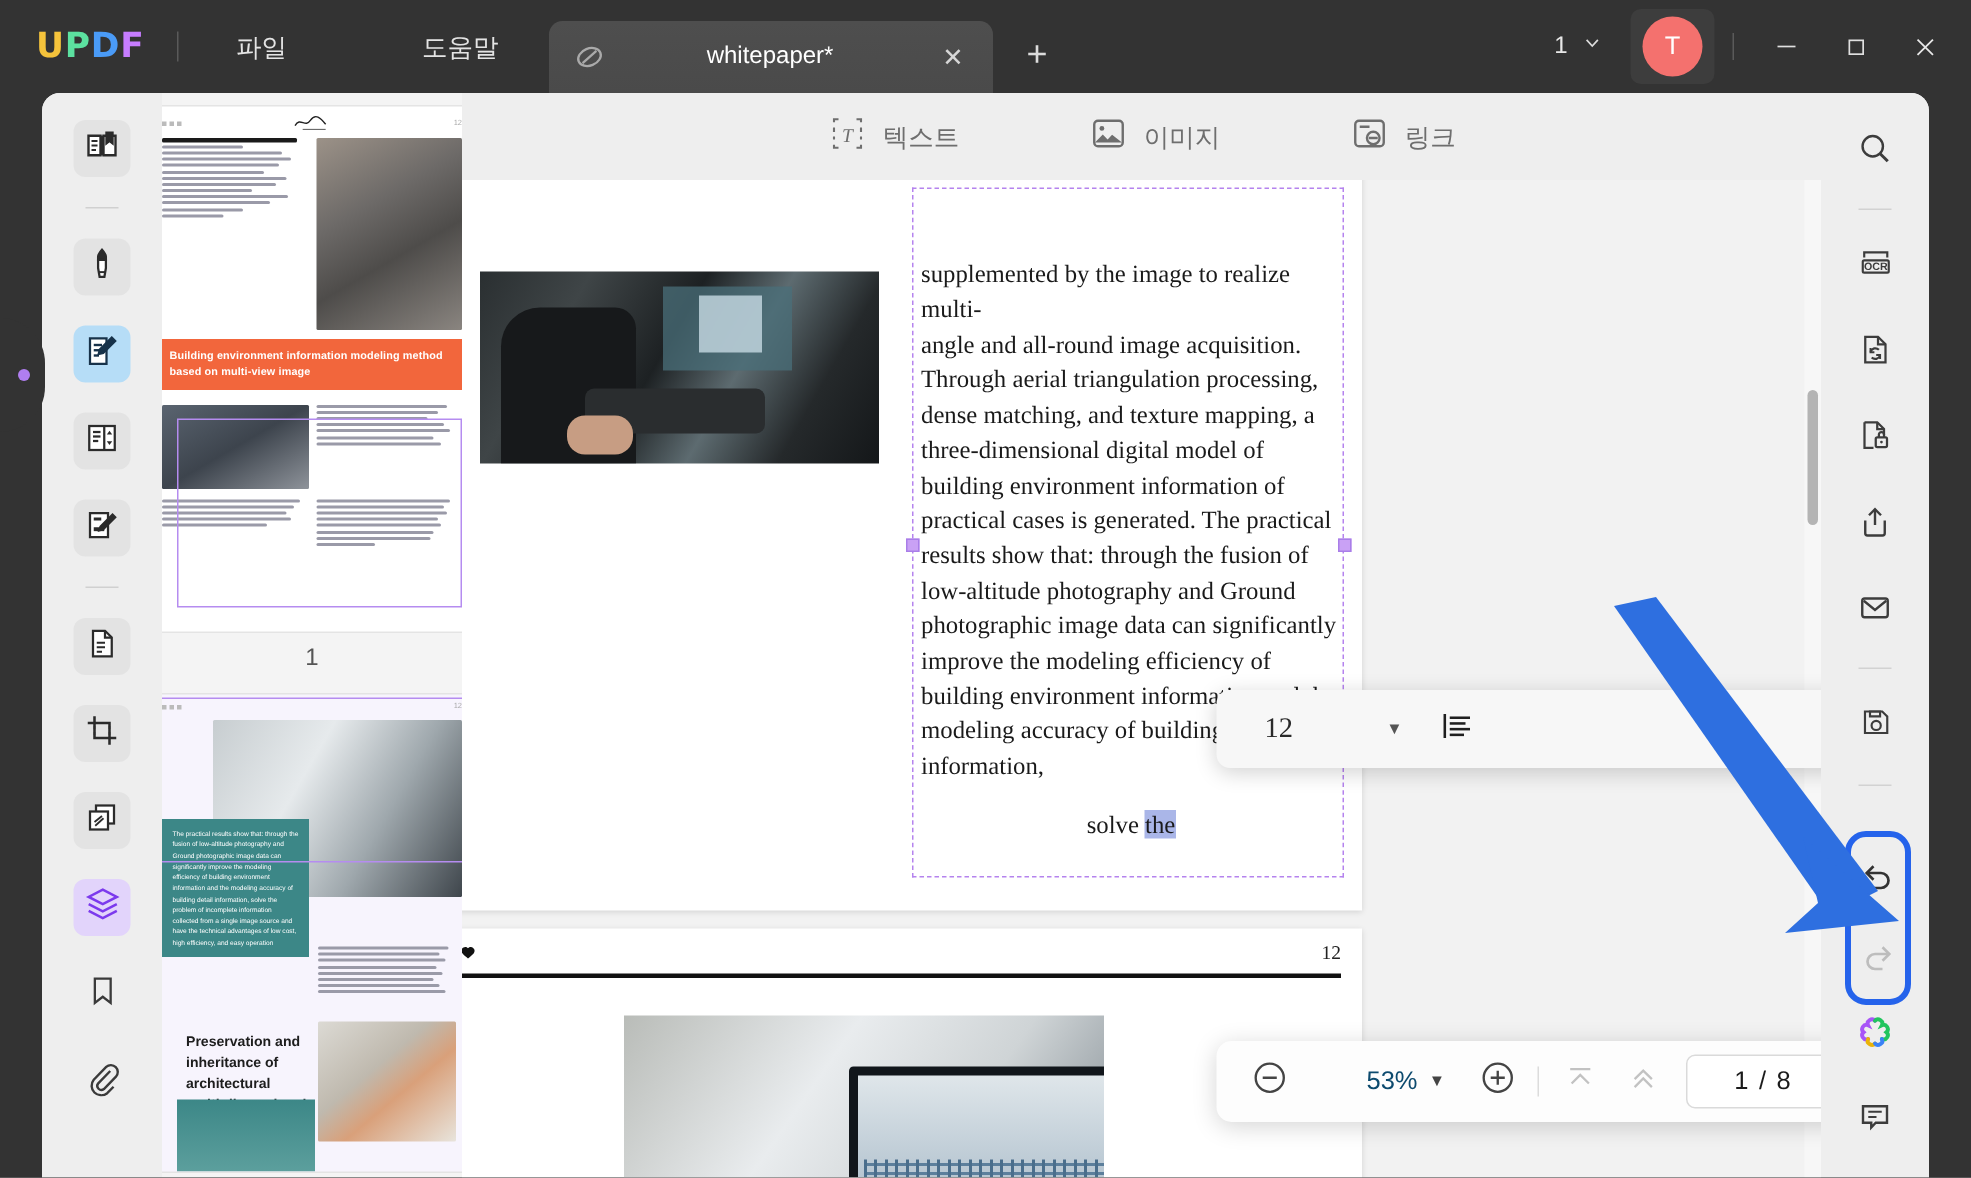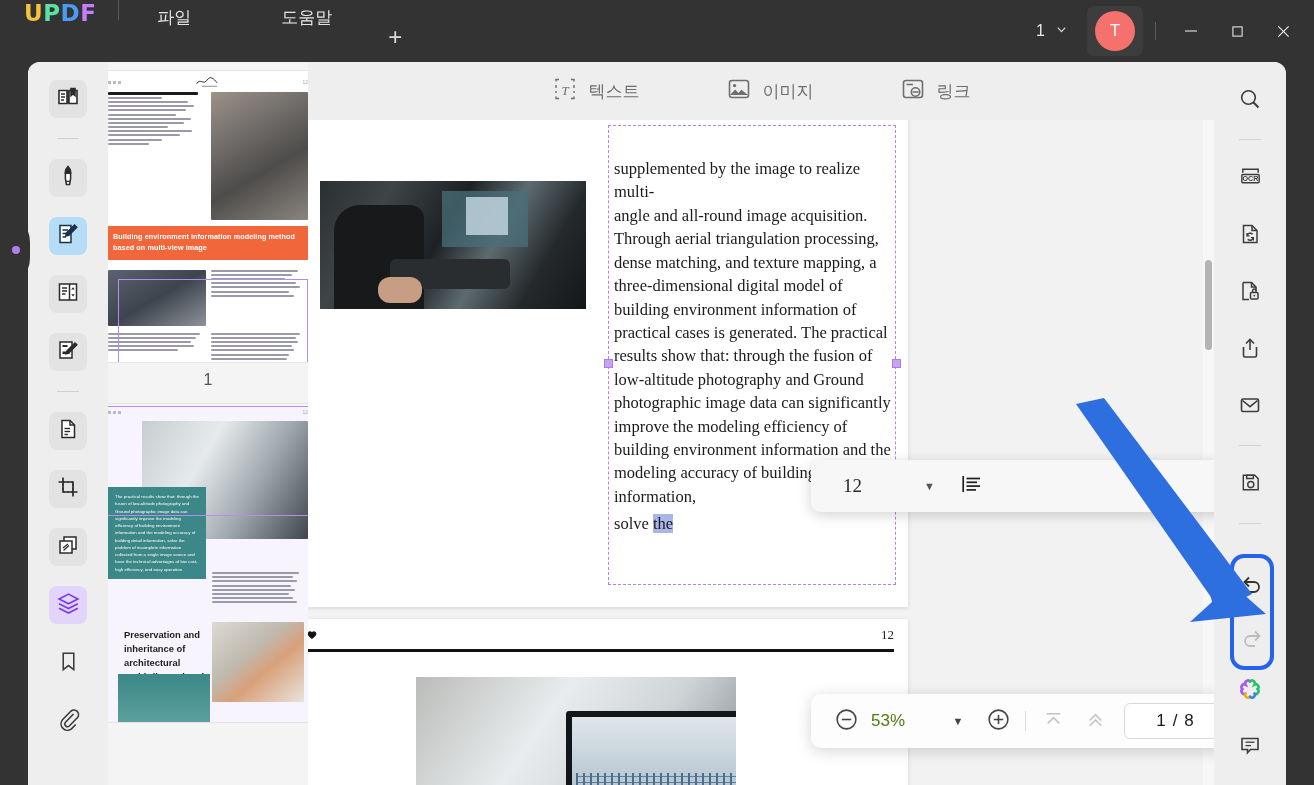--- a/index.html
+++ b/index.html
@@ -7,21 +7,21 @@
     width: 1314px; height: 785px;
     overflow: hidden;
     font-family: "Liberation Sans", sans-serif;
     background: #333333;
   }
   #app { position: relative; width: 1314px; height: 785px; background: #333333; }
 
   
   .titlebar {
     position: absolute; top: 0; left: 0; width: 1314px; height: 62px;
-    background: #333333; display: flex; 
+    background: #333333; display: flex; align-items: center;
   }
   .logo {
     margin-left: 24px; font-size: 23px; font-weight: 700; letter-spacing: .5px;
     font-family: "DejaVu Sans", sans-serif;
   }
   .logo span:nth-child(1){ color:#f5c33b; }
   .logo span:nth-child(2){ color:#5ce1a0; }
   .logo span:nth-child(3){ color:#4a9bf7; }
   .logo span:nth-child(4){ color:#c77dff; }
   .tbar-sep {
@@ -192,21 +192,21 @@
     position:absolute; left:503px; top:632px; width:616px; height:54px;
     background:#fdfdfd; border-radius:10px; box-shadow:0 3px 16px rgba(0,0,0,.17);
     display:flex; align-items:center; padding:0 18px; z-index:30;
   }
   .zb-ico {
     width:34px; height:34px; display:flex; align-items:center; justify-content:center;
     color:#444;
   }
   .zb-ico.dim { color:#c2c2c2; }
   .zb-pct {
-    font-size:17px; color:#4d7c0f; width:74px; text-align:left; margin-left:8px;
+    font-size:17px; color:#0c4a6e; width:74px; text-align:right; margin-left:8px;
   }
   .zb-cv { color:#444; font-size:11px; width:26px; text-align:center; }
   .zb-sep { width:1px; height:20px; background:#dcdcdc; margin:0 10px; }
   .zb-page {
     width:102px; height:36px; border:1px solid #dadada; border-radius:6px;
     display:flex; align-items:center; justify-content:center; gap:7px;
     font-size:17px; color:#1b1b1b; background:#fff; margin:0 12px;
   }
 
   
@@ -259,20 +259,30 @@
 
   <div class="titlebar">
     <div class="logo">
       <span>U</span><span>P</span><span>D</span><span>F</span>
     </div>
     <div class="tbar-sep"></div>
     <div class="menu-item">파일</div>
     <div class="menu-item" style="margin-left:58px;font-family:Liberation Serif, serif;">도움말</div>
 
     <div class="tabstrip">
+      <div class="tab">
+        <span class="tab-icon">
+          <svg viewBox="0 0 24 24" width="22" height="22" fill="none" stroke="#cfcfcf" stroke-width="1.7">
+            <ellipse cx="12" cy="12" rx="8.5" ry="6.2" transform="rotate(-22 12 12)"></ellipse>
+            <line x1="7" y1="16.5" x2="17" y2="7.5"></line>
+          </svg>
+        </span>
+        <span class="tab-title">whitepaper*</span>
+        <span class="tab-close">✕</span>
+      </div>
       <div class="tab-add">+</div>
     </div>
 
     <div class="tb-right">
       <div class="winsel">
         <span>1</span>
         <span>
           <svg viewBox="0 0 24 24" width="15" height="15" fill="none" stroke="#dcdcdc" stroke-width="1.8">
               <polyline points="6,9 12,15.5 18,9"></polyline>
             </svg>
@@ -413,21 +423,21 @@
           <svg viewBox="0 0 24 24" width="24" height="24" fill="none" stroke="#3a3a3a" stroke-width="1.6">
             <path d="M17.5 7l-8 8.2a2.7 2.7 0 003.8 3.8l8-8.2a4.6 4.6 0 00-6.5-6.5l-8.3 8.5a6.4 6.4 0 009 9l4.2-4.3"></path>
           </svg>
         </span>
       </div>
     </div>
 
     <div class="thumbpane">
 
       <div class="thumb">
-        <div class="thumbpg" style="height:293px;">
+        <div class="thumbpg" style="height:352px;">
           <div class="tp-hdr">
             <div class="tp-dots">
                 <i></i>
                 <i></i>
                 <i></i>
               </div>
             <svg class="tp-logo" viewBox="0 0 40 14">
               <path d="M2 9 C6 2, 10 11, 14 5 S22 3, 26 8" fill="none" stroke="#222" stroke-width="1.1"></path>
               <line x1="8" y1="12" x2="26" y2="12" stroke="#222" stroke-width=".6"></line>
             </svg>
@@ -563,24 +573,24 @@
           <div class="doc-img" style="left:54px; top:356px; width:266px; height:128px;
                background:linear-gradient(120deg,#2a2f31 0%,#3f4547 22%,#1d2123 45%,#5d6b70 62%,#25292b 80%,#141719 100%);">
             <div style="position:absolute;left:122px;top:10px;width:86px;height:56px;background:#4a6f79;opacity:.75;"></div>
             <div style="position:absolute;left:146px;top:16px;width:42px;height:38px;background:#bfd3dd;opacity:.85;"></div>
             <div style="position:absolute;left:14px;top:24px;width:90px;height:104px;background:#17191b;border-radius:26px 14px 0 0;"></div>
             <div style="position:absolute;left:70px;top:78px;width:120px;height:30px;background:#2a2d2f;border-radius:6px;"></div>
             <div style="position:absolute;left:58px;top:96px;width:44px;height:26px;background:#c79d83;border-radius:12px;"></div>
           </div>
 
 
-          <div class="doc-col" style="left:348px; top:332px; width:280px;">
+          <div class="doc-col" style="left:348px; top:346px; width:280px;">
             <p style="margin-bottom:0;">supplemented by the image to realize multi-</p>
             <p>angle and all-round image acquisition. Through aerial triangulation processing, dense matching, and texture mapping, a three-dimensional digital model of building environment information of practical cases is generated. The practical results show that: through the fusion of low-altitude photography and Ground photographic image data can significantly improve the modeling efficiency of building environment information and the modeling accuracy of building detail information,</p>
-            <p style="margin-top:4px;">
+            <p style="margin-top:16px;text-align:center;">
               <span>solve </span><span class="txt-hl">the</span>
             </p>
           </div>
 
           <div class="sel-box" style="left:342px; top:300px; width:288px; height:460px;"></div>
           <div class="handle" style="left:338px; top:534px;"></div>
           <div class="handle" style="left:626px; top:534px;"></div>
         </div>
 
         <div class="page pg2">

